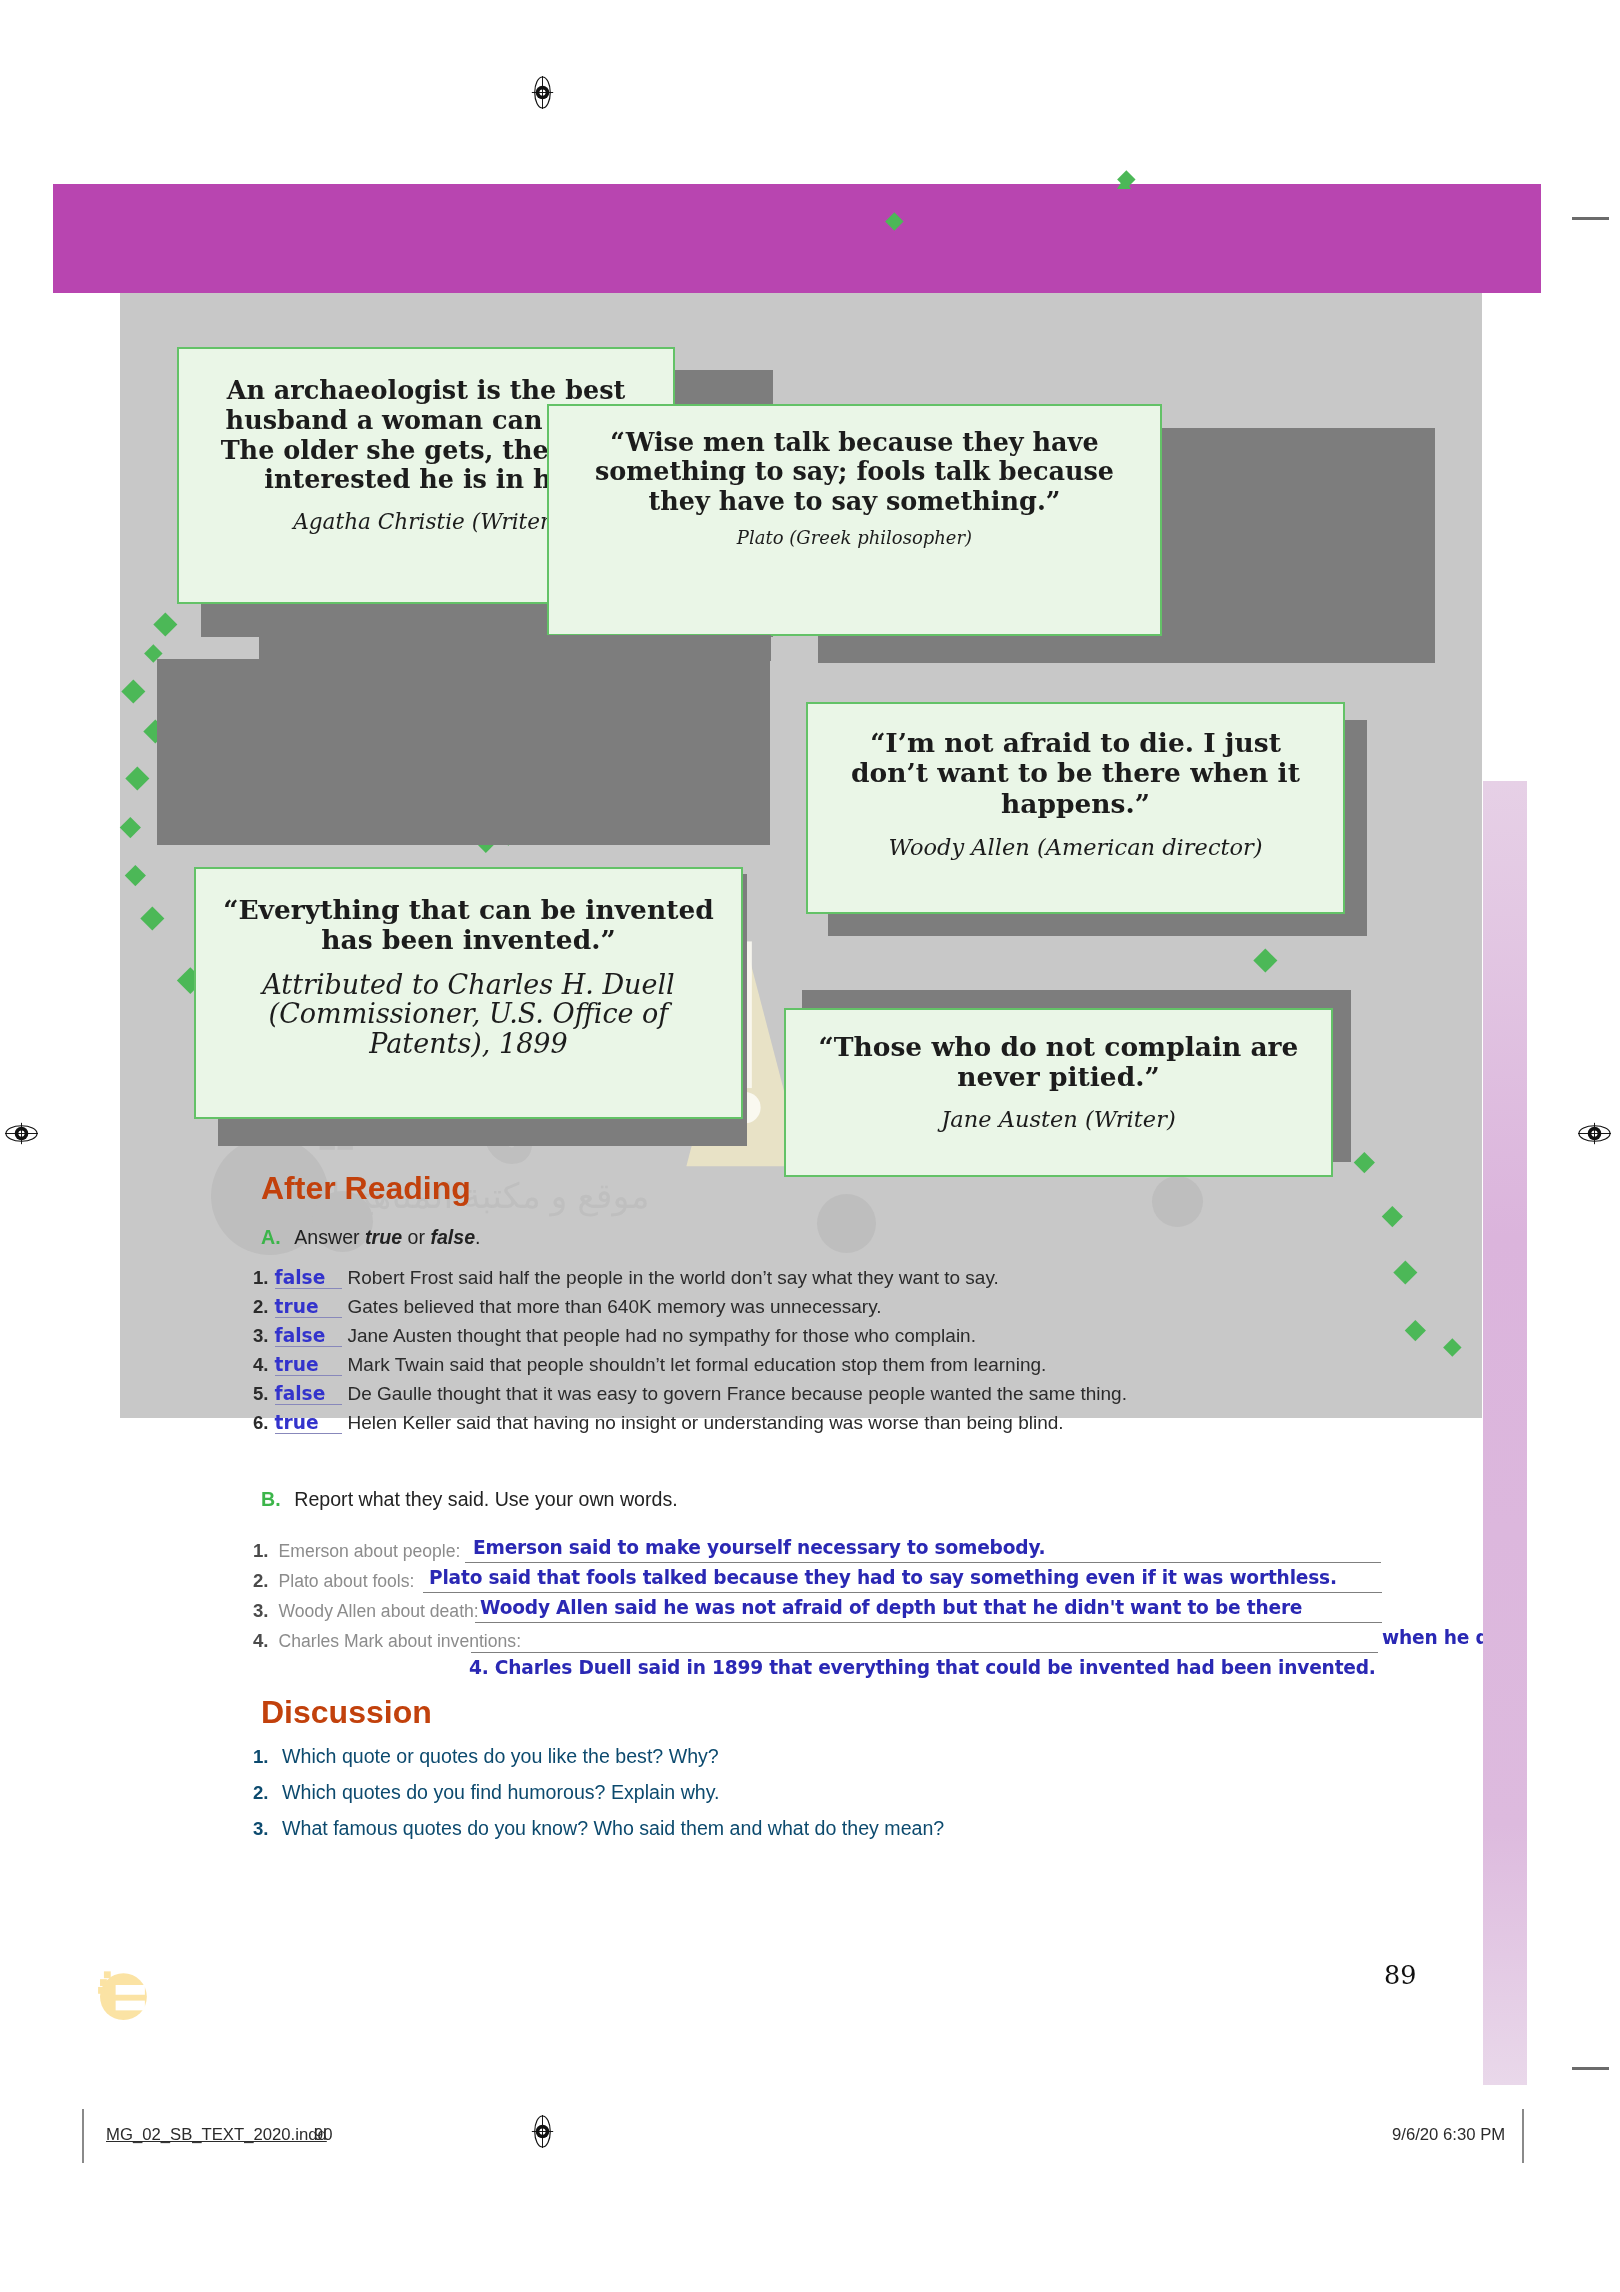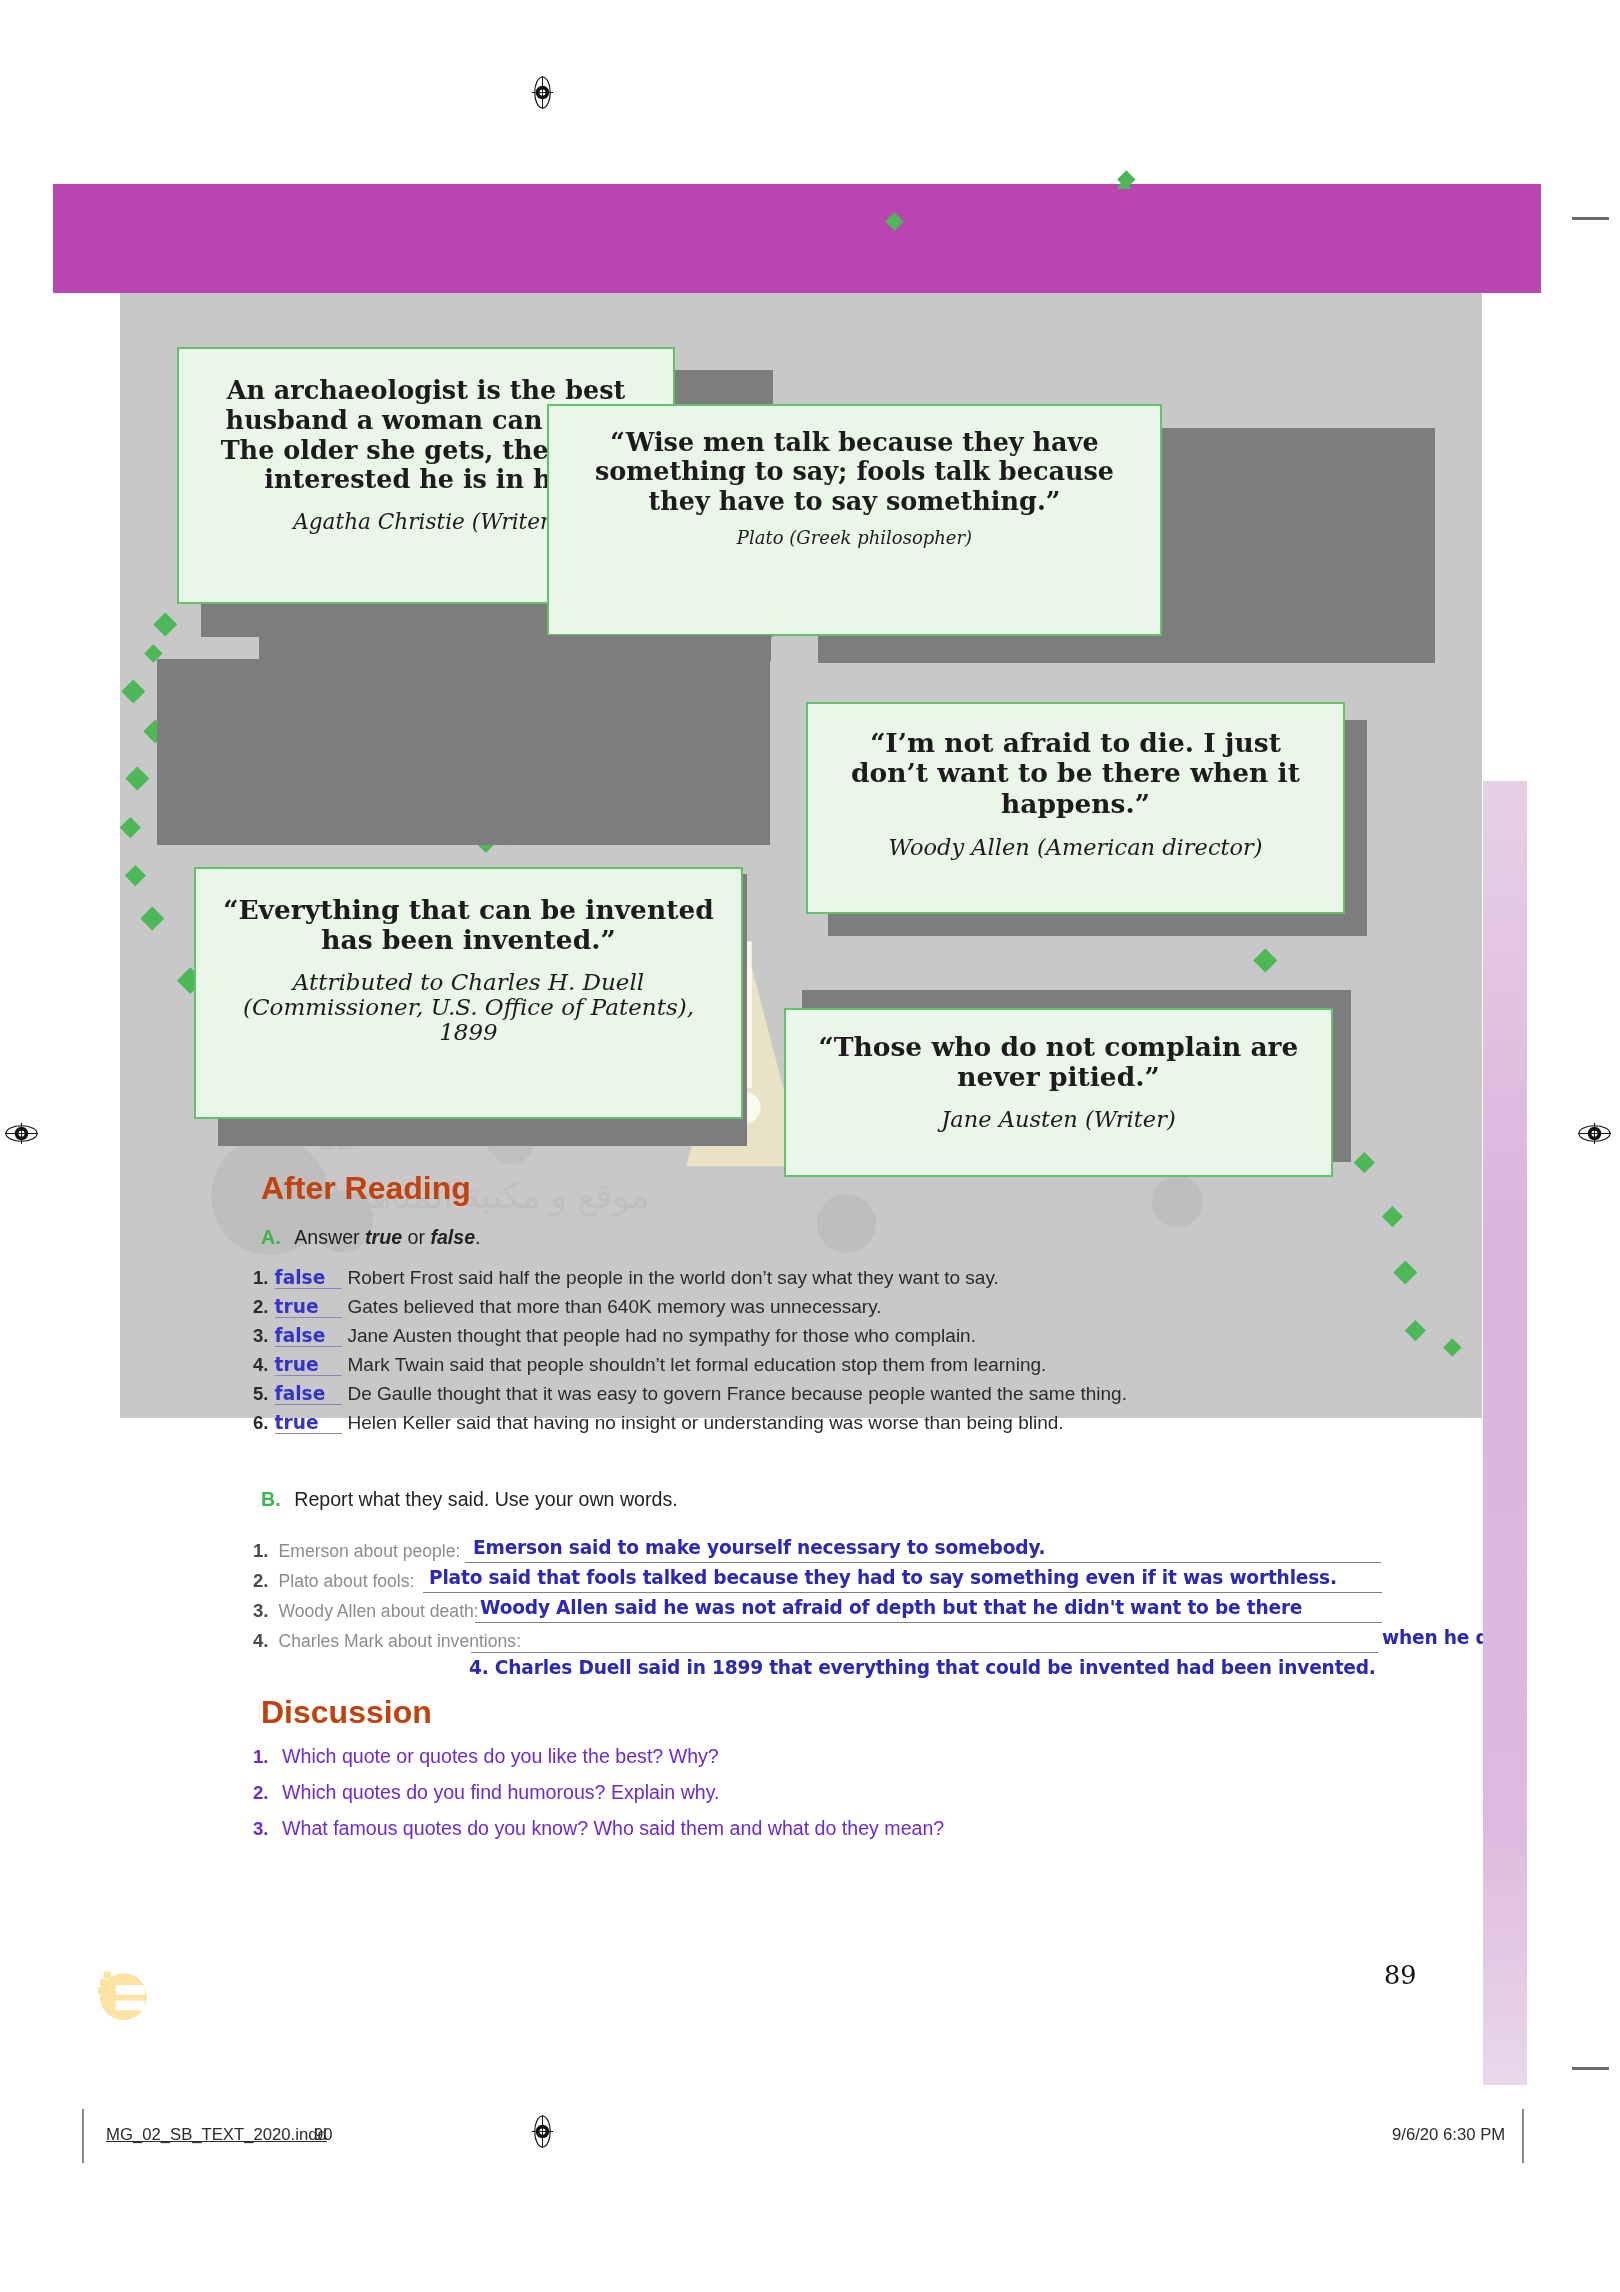--- a/index.html
+++ b/index.html
@@ -168,21 +168,21 @@
     font-size: 18.6px;
     letter-spacing: -0.2px;
   }
   .rep-rule {
     position: absolute; height: 1px; background: #7f7f7f;
   }
 
   
   .disc-list { position: absolute; left: 253px; top: 1745px; width: 1078px; }
   .disc-item {
-    position: relative; font-size: 19.6px; color: #6d28d9; height: 36px;
+    position: relative; font-size: 19.6px; color: #0c4a6e; height: 36px;
     white-space: nowrap;
   }
   .disc-num { display: inline-block; width: 29px; font-weight: 700; font-size: 18.6px; }
 
   
   #page-number {
     position: absolute; left: 1384px; top: 1960px;
     font-size: 25.5px; color: #111;
     font-family: "DejaVu Serif", serif;
   }
@@ -337,21 +337,21 @@
   <div class="grey-bar" style="left:259px; top:635px; width:512px; height:25.5px;"></div>
 
 
   <div class="qcard" id="card-woody" style="left:806px; top:702px; width:539px; height:212px; padding:23.5px 21.6px;">
     <div class="qtext" style="font-size:26.5px;">“I’m not afraid to die. I just don’t want to be there when it happens.”</div>
     <div class="qauthor" style="font-size:22.5px; margin-top:15.7px;">Woody Allen (American director)</div>
   </div>
 
   <div class="qcard" id="card-duell" style="left:194px; top:867px; width:549px; height:252px; padding:25.5px 19.6px;">
     <div class="qtext" style="font-size:26.5px;">“Everything that can be invented has been invented.”</div>
-    <div class="qauthor" style="font-size:23px; margin-top:13.7px;">Attributed to Charles H. Duell (Commissioner, U.S. Office of Patents), 1899</div>
+    <div class="qauthor" style="font-size:27px; margin-top:13.7px;">Attributed to Charles H. Duell (Commissioner, U.S. Office of Patents), 1899</div>
   </div>
 
   <div class="qcard" id="card-austen" style="left:784px; top:1008px; width:549px; height:169px; padding:21.6px 19.6px;">
     <div class="qtext" style="font-size:26.5px;">“Those who do not complain are never pitied.”</div>
     <div class="qauthor" style="font-size:22.5px; margin-top:13.7px;">Jane Austen (Writer)</div>
   </div>
 
   <div class="section-title" id="after-reading-title">After Reading</div>
 
   <div class="task-row" id="task-a">

